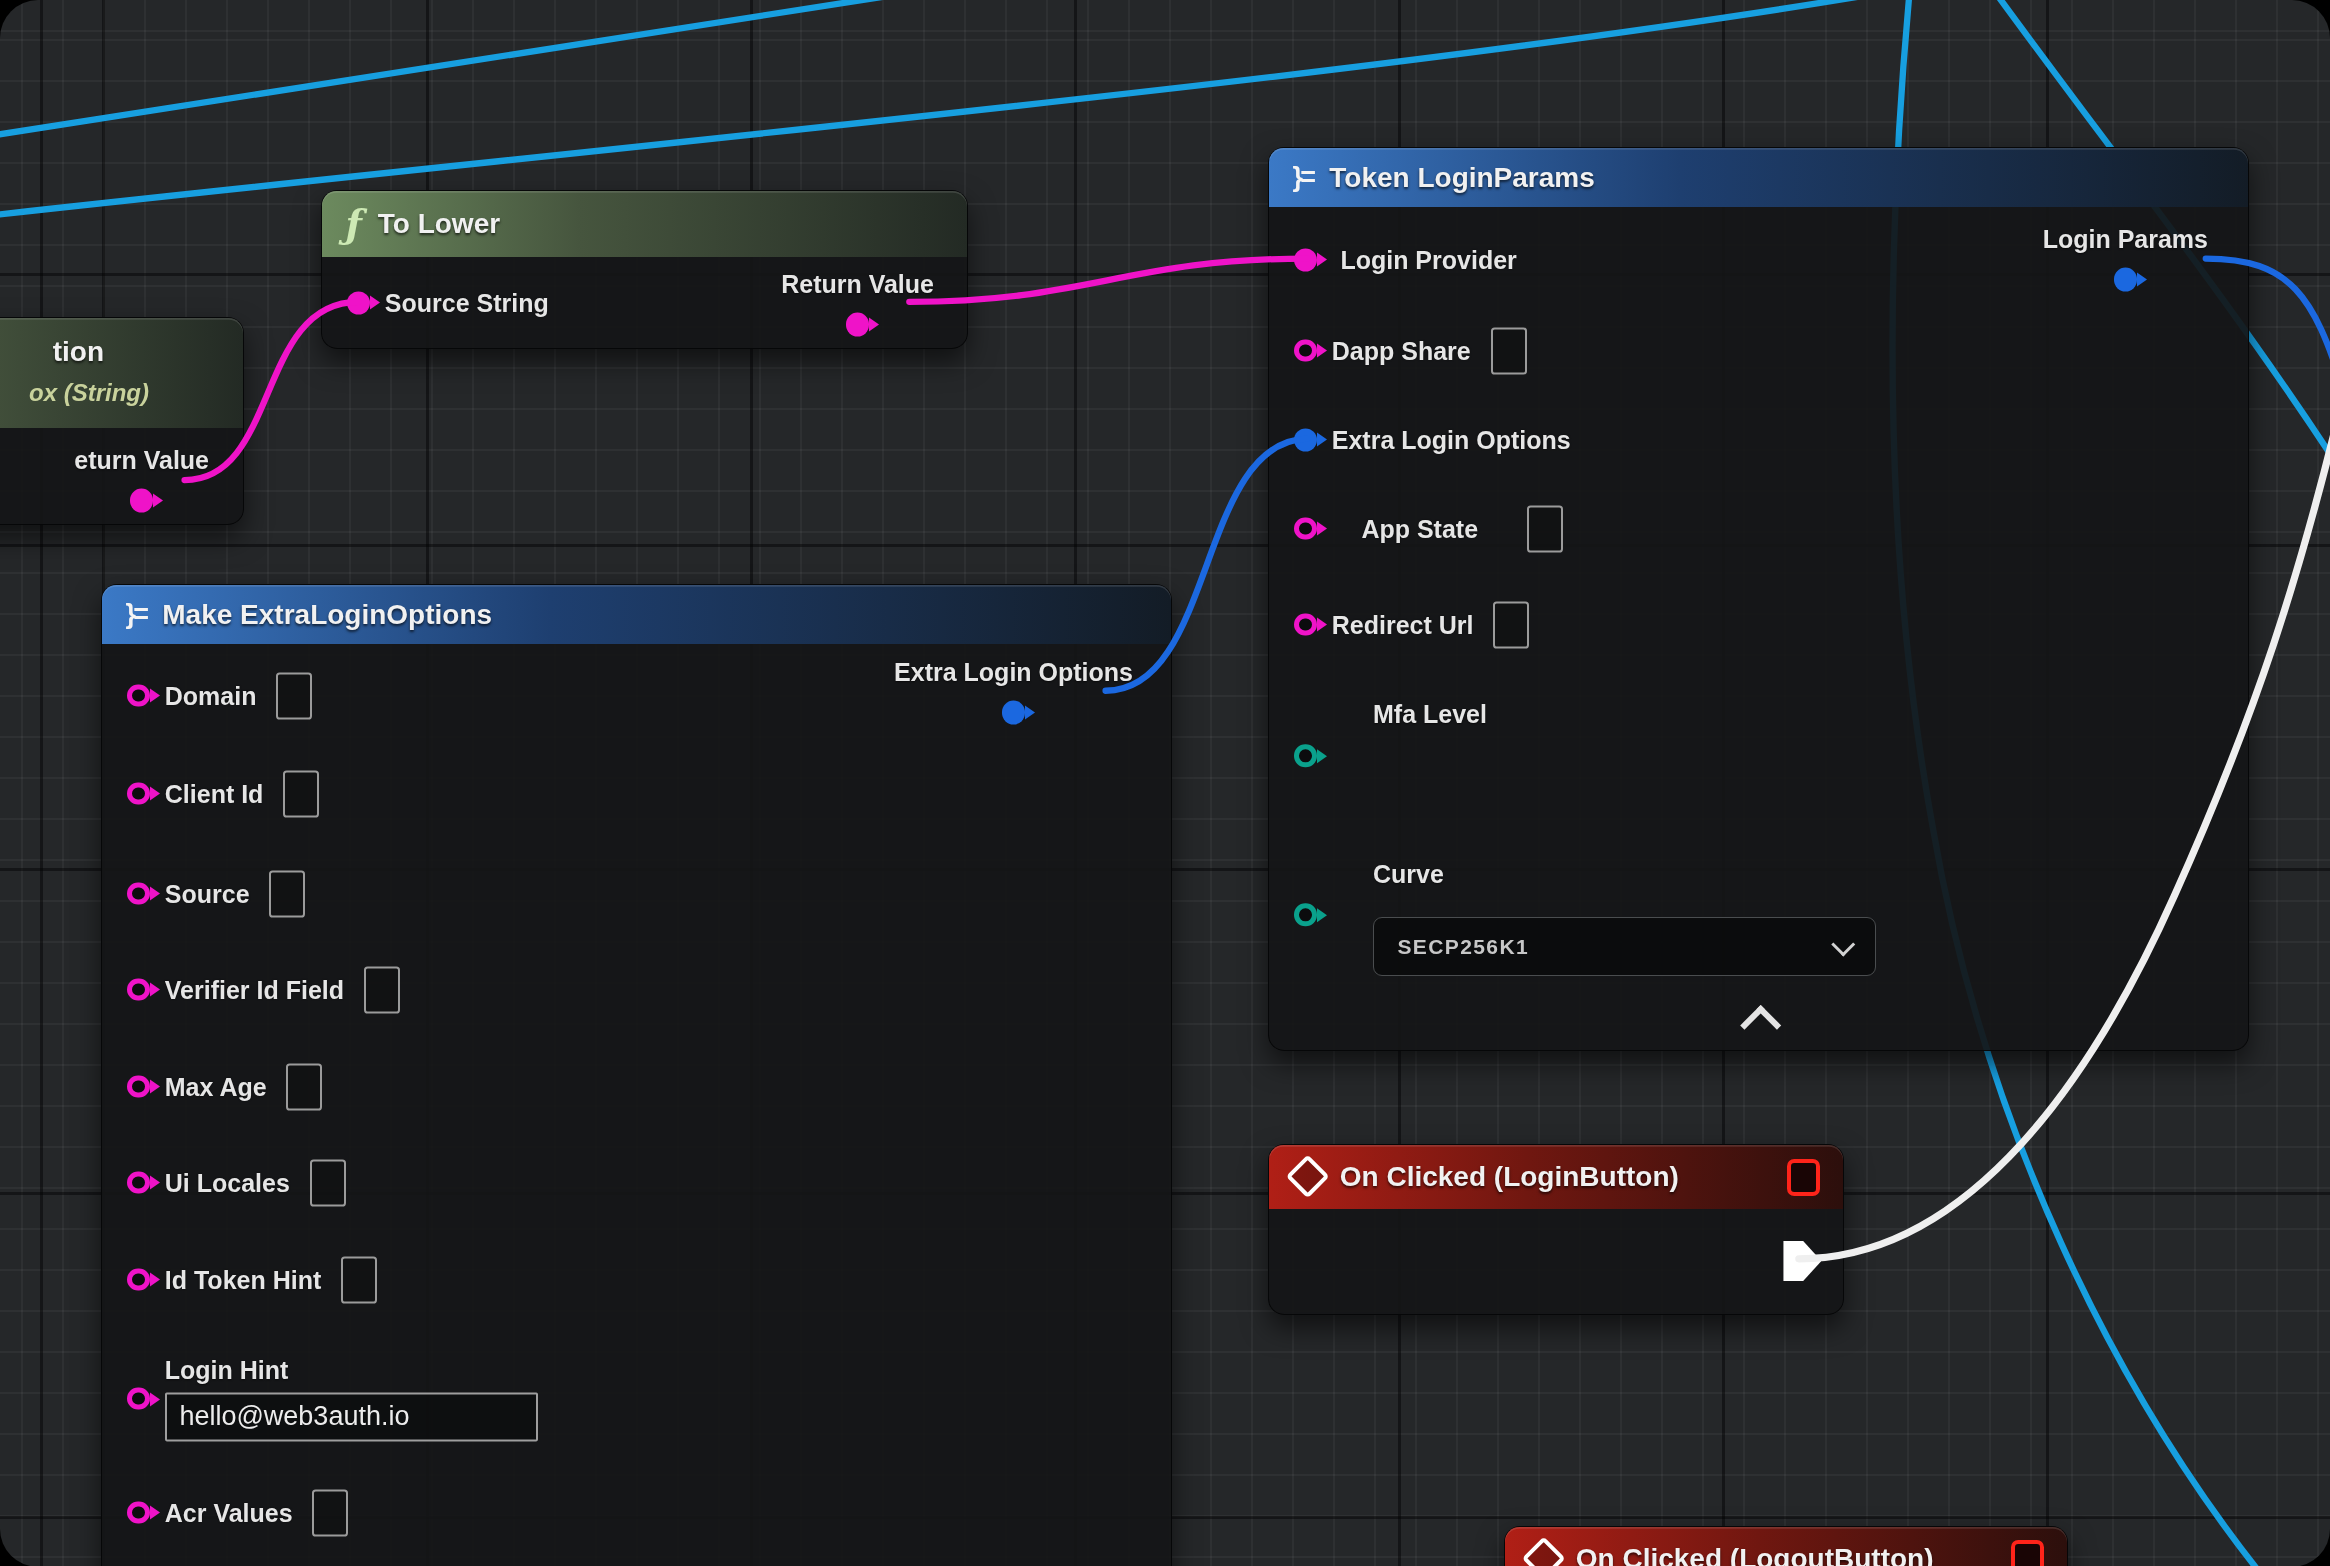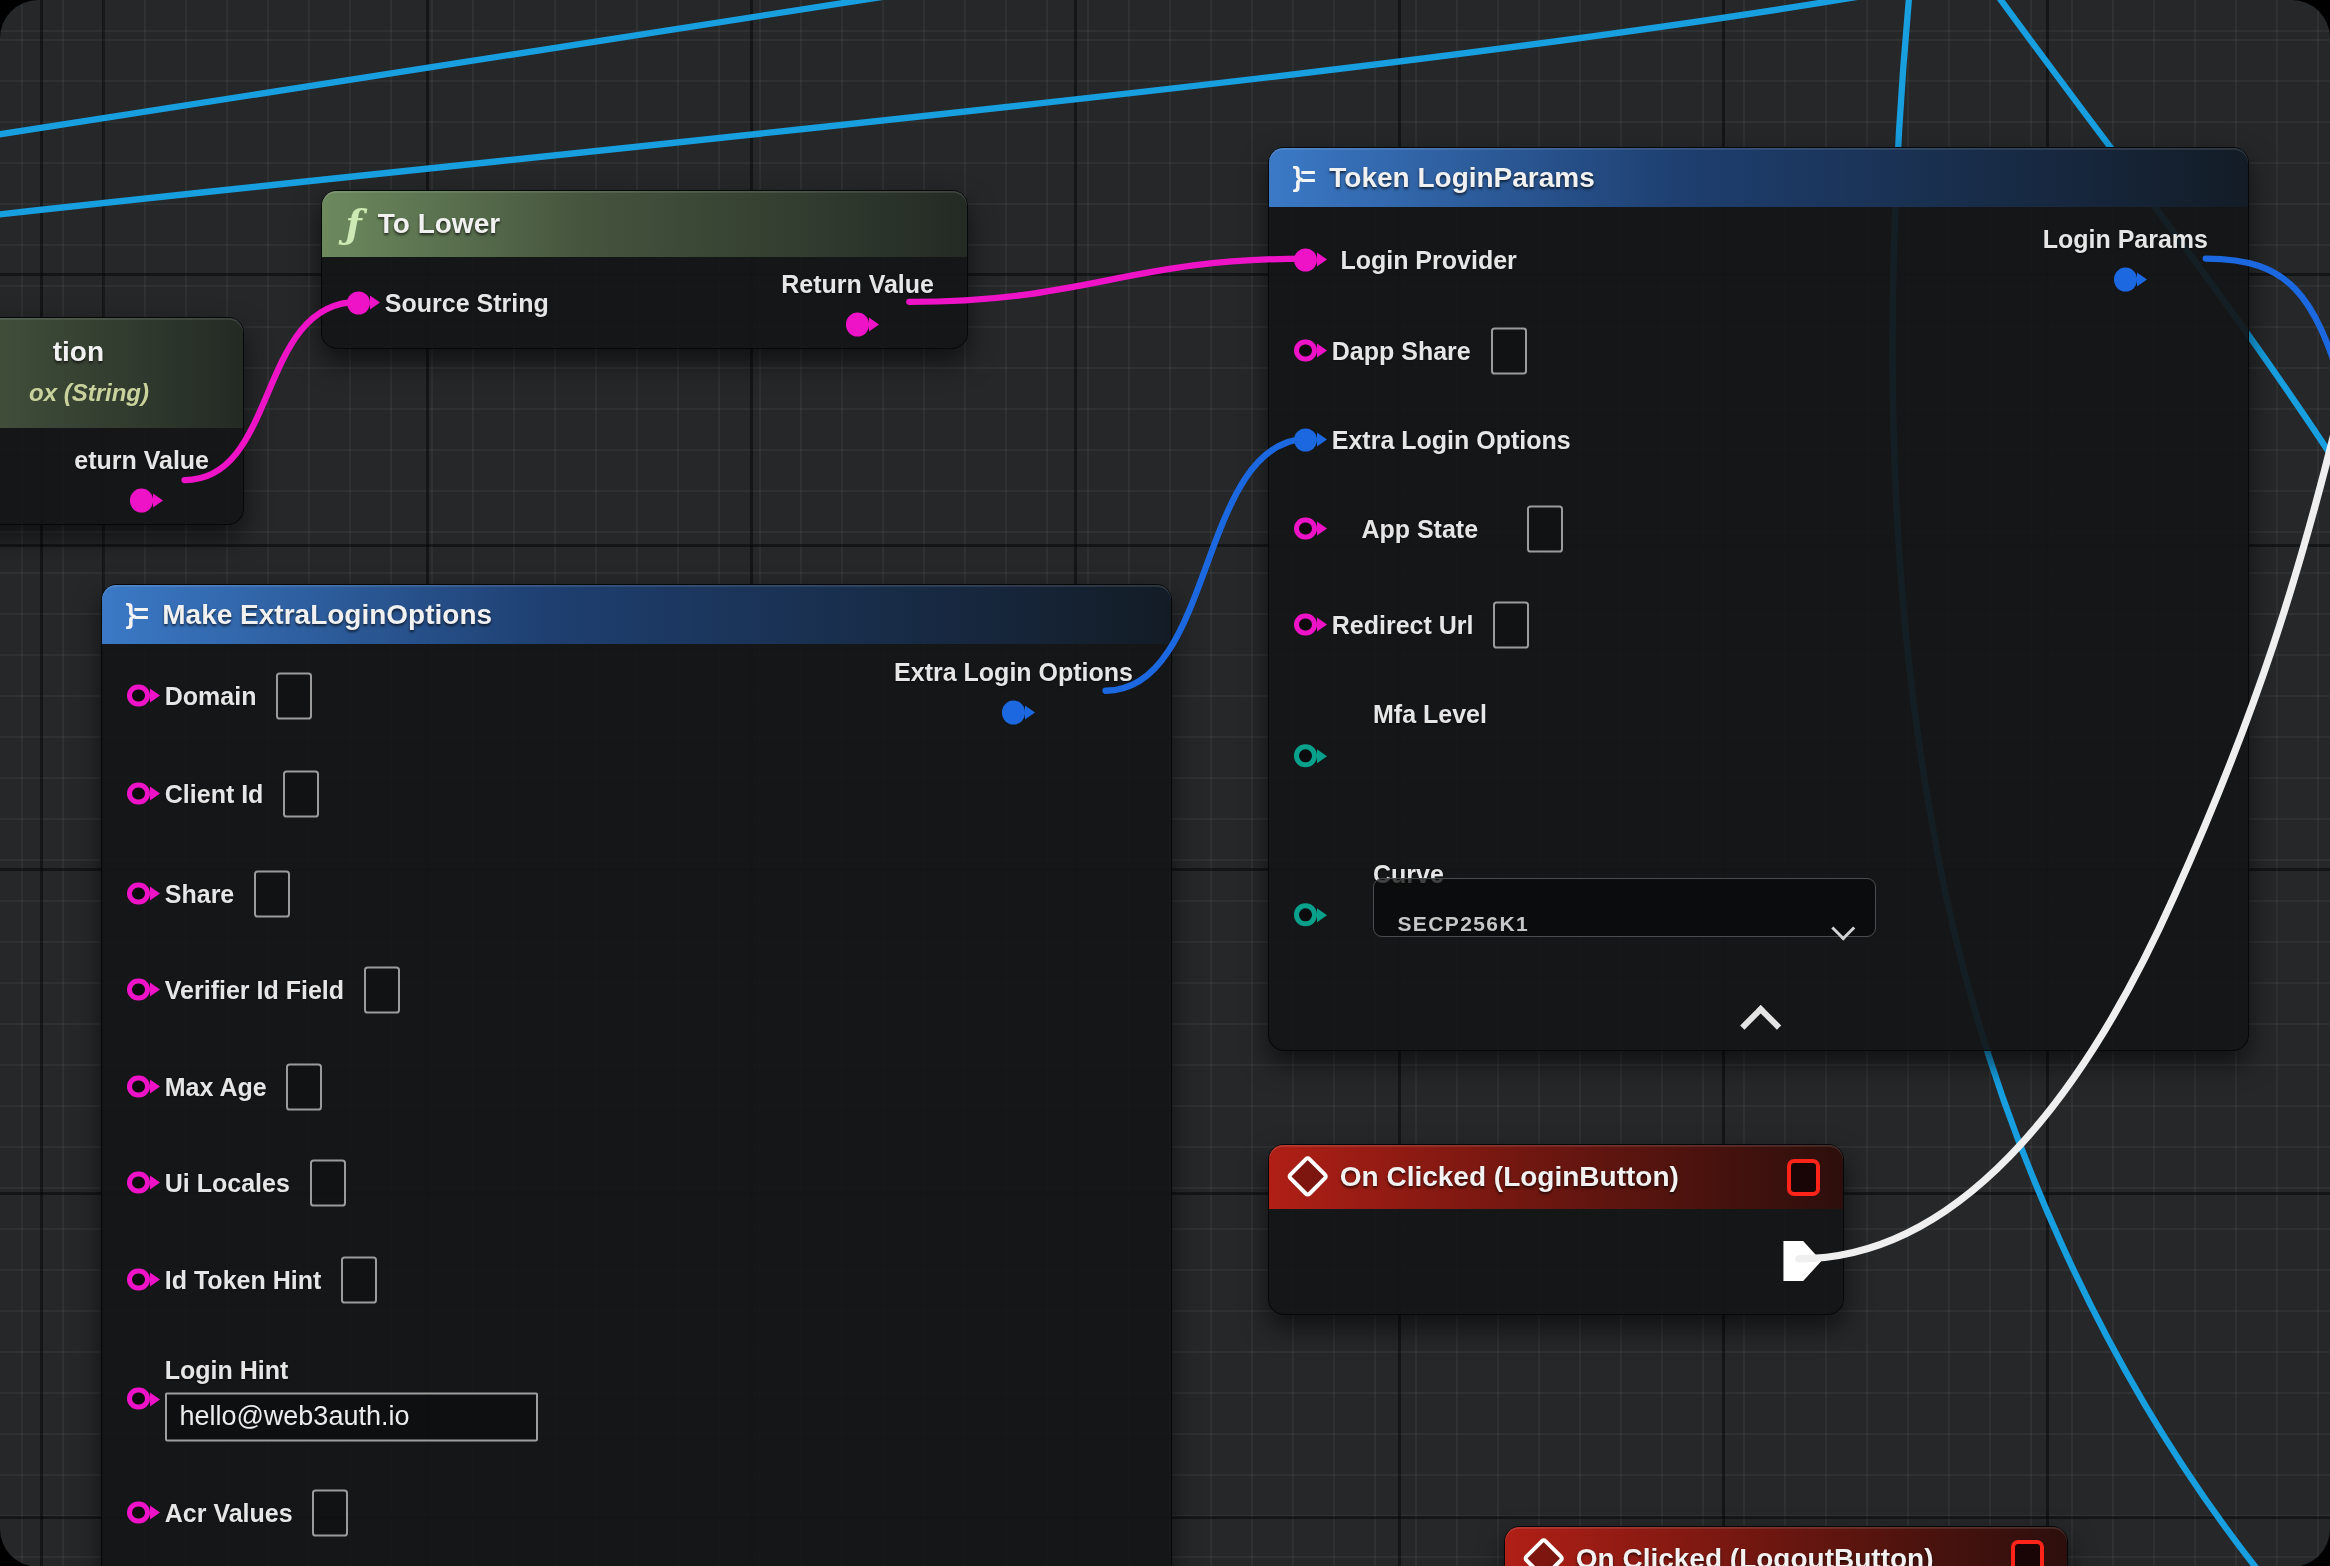--- a/index.html
+++ b/index.html
@@ -113,21 +113,21 @@
       <span class="pin hollow t-str">
           <span class="c"></span>
         </span>
       <span class="plabel">Client Id</span>
       <span class="vbox"></span>
     </div>
     <div class="row t-str" style="top:309px;left:25px;">
       <span class="pin hollow t-str">
           <span class="c"></span>
         </span>
-      <span class="plabel">Share</span>
+      <span class="plabel">Source</span>
       <span class="vbox"></span>
     </div>
     <div class="row t-str" style="top:405px;left:25px;">
       <span class="pin hollow t-str">
           <span class="c"></span>
         </span>
       <span class="plabel">Verifier Id Field</span>
       <span class="vbox"></span>
     </div>
     <div class="row t-str" style="top:502px;left:25px;">
@@ -218,21 +218,21 @@
       <span class="pin hollow t-enum">
           <span class="c"></span>
         </span>
     </div>
     <span class="plabel" style="position:absolute;left:104px;top:712px;">Curve</span>
     <div class="row t-enum" style="top:767px;left:25px;">
       <span class="pin hollow t-enum">
           <span class="c"></span>
         </span>
     </div>
-    <div class="dd" style="top:730px;align-items:flex-end;">
+    <div class="dd" style="top:769px;">
       <span>SECP256K1</span>
       <span class="chev"></span>
     </div>
     <span class="chevup" style="left:477px;top:863px;"></span>
   </div>
 
   <div class="node" style="left:1268px;top:1144px;width:574px;height:169px;">
     <div class="nhead red" style="height:64px;">
       <span class="ev"></span>
       <span class="ntitle">On Clicked (LoginButton)</span>

